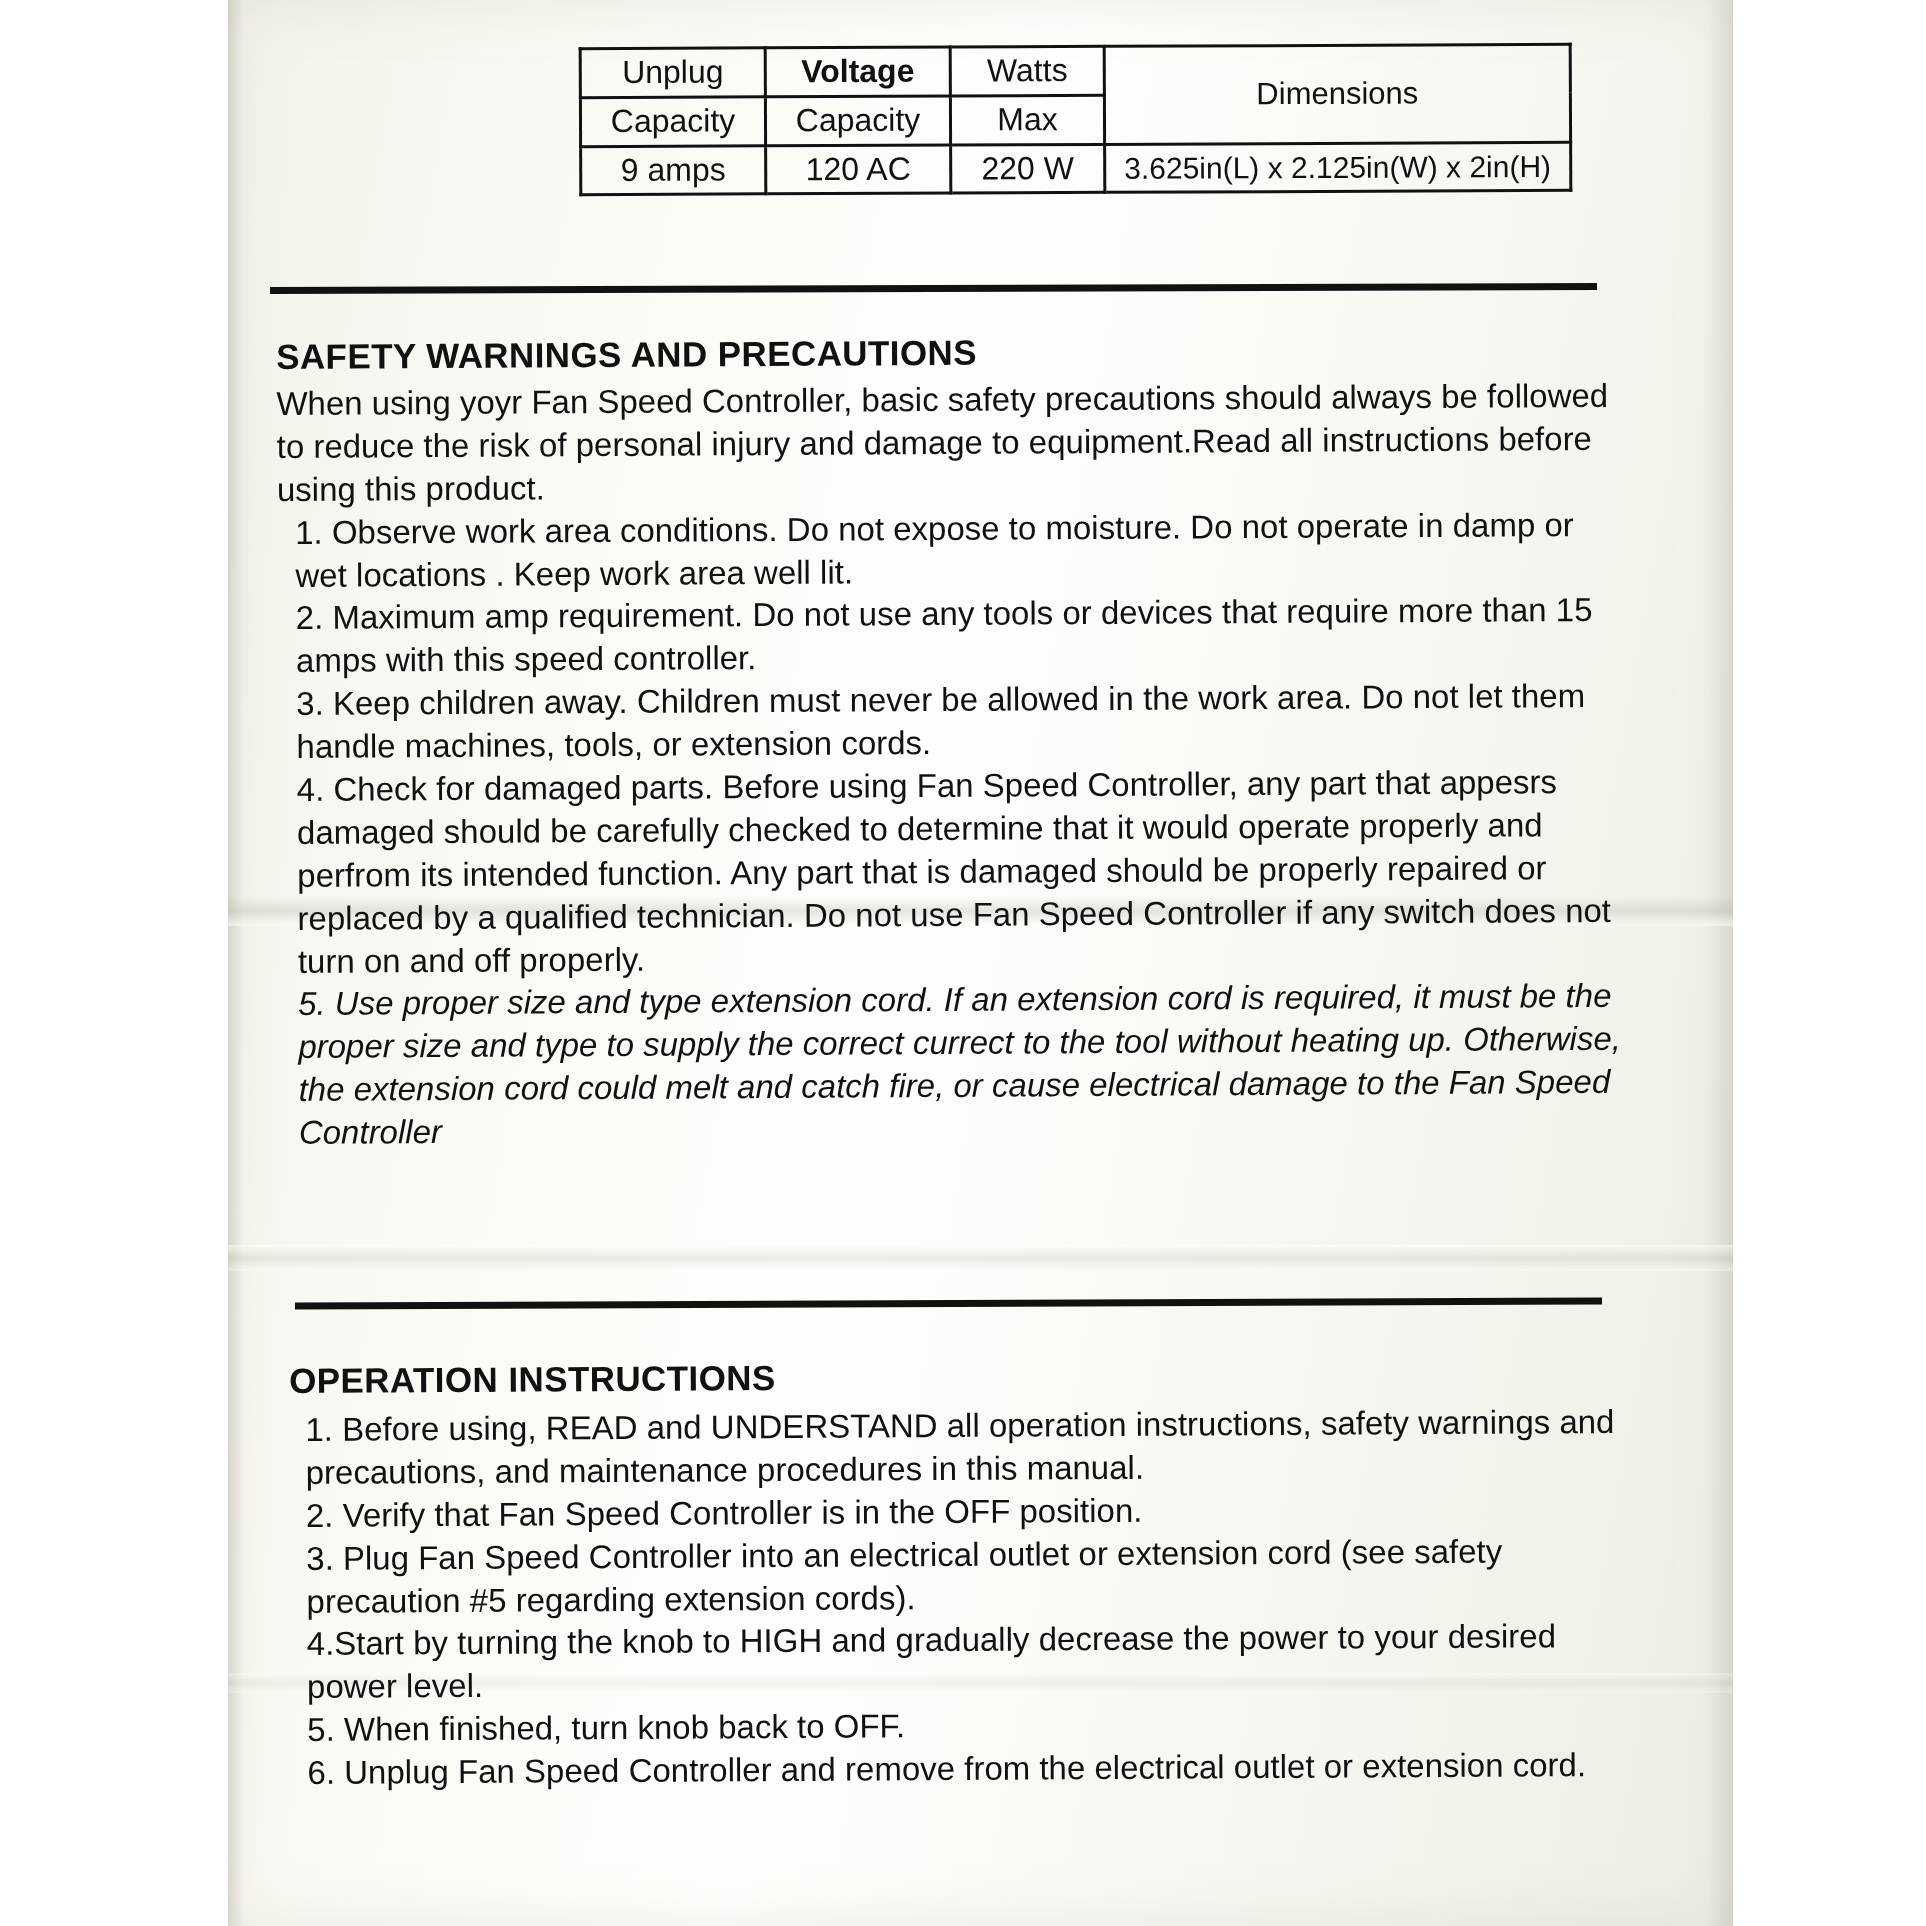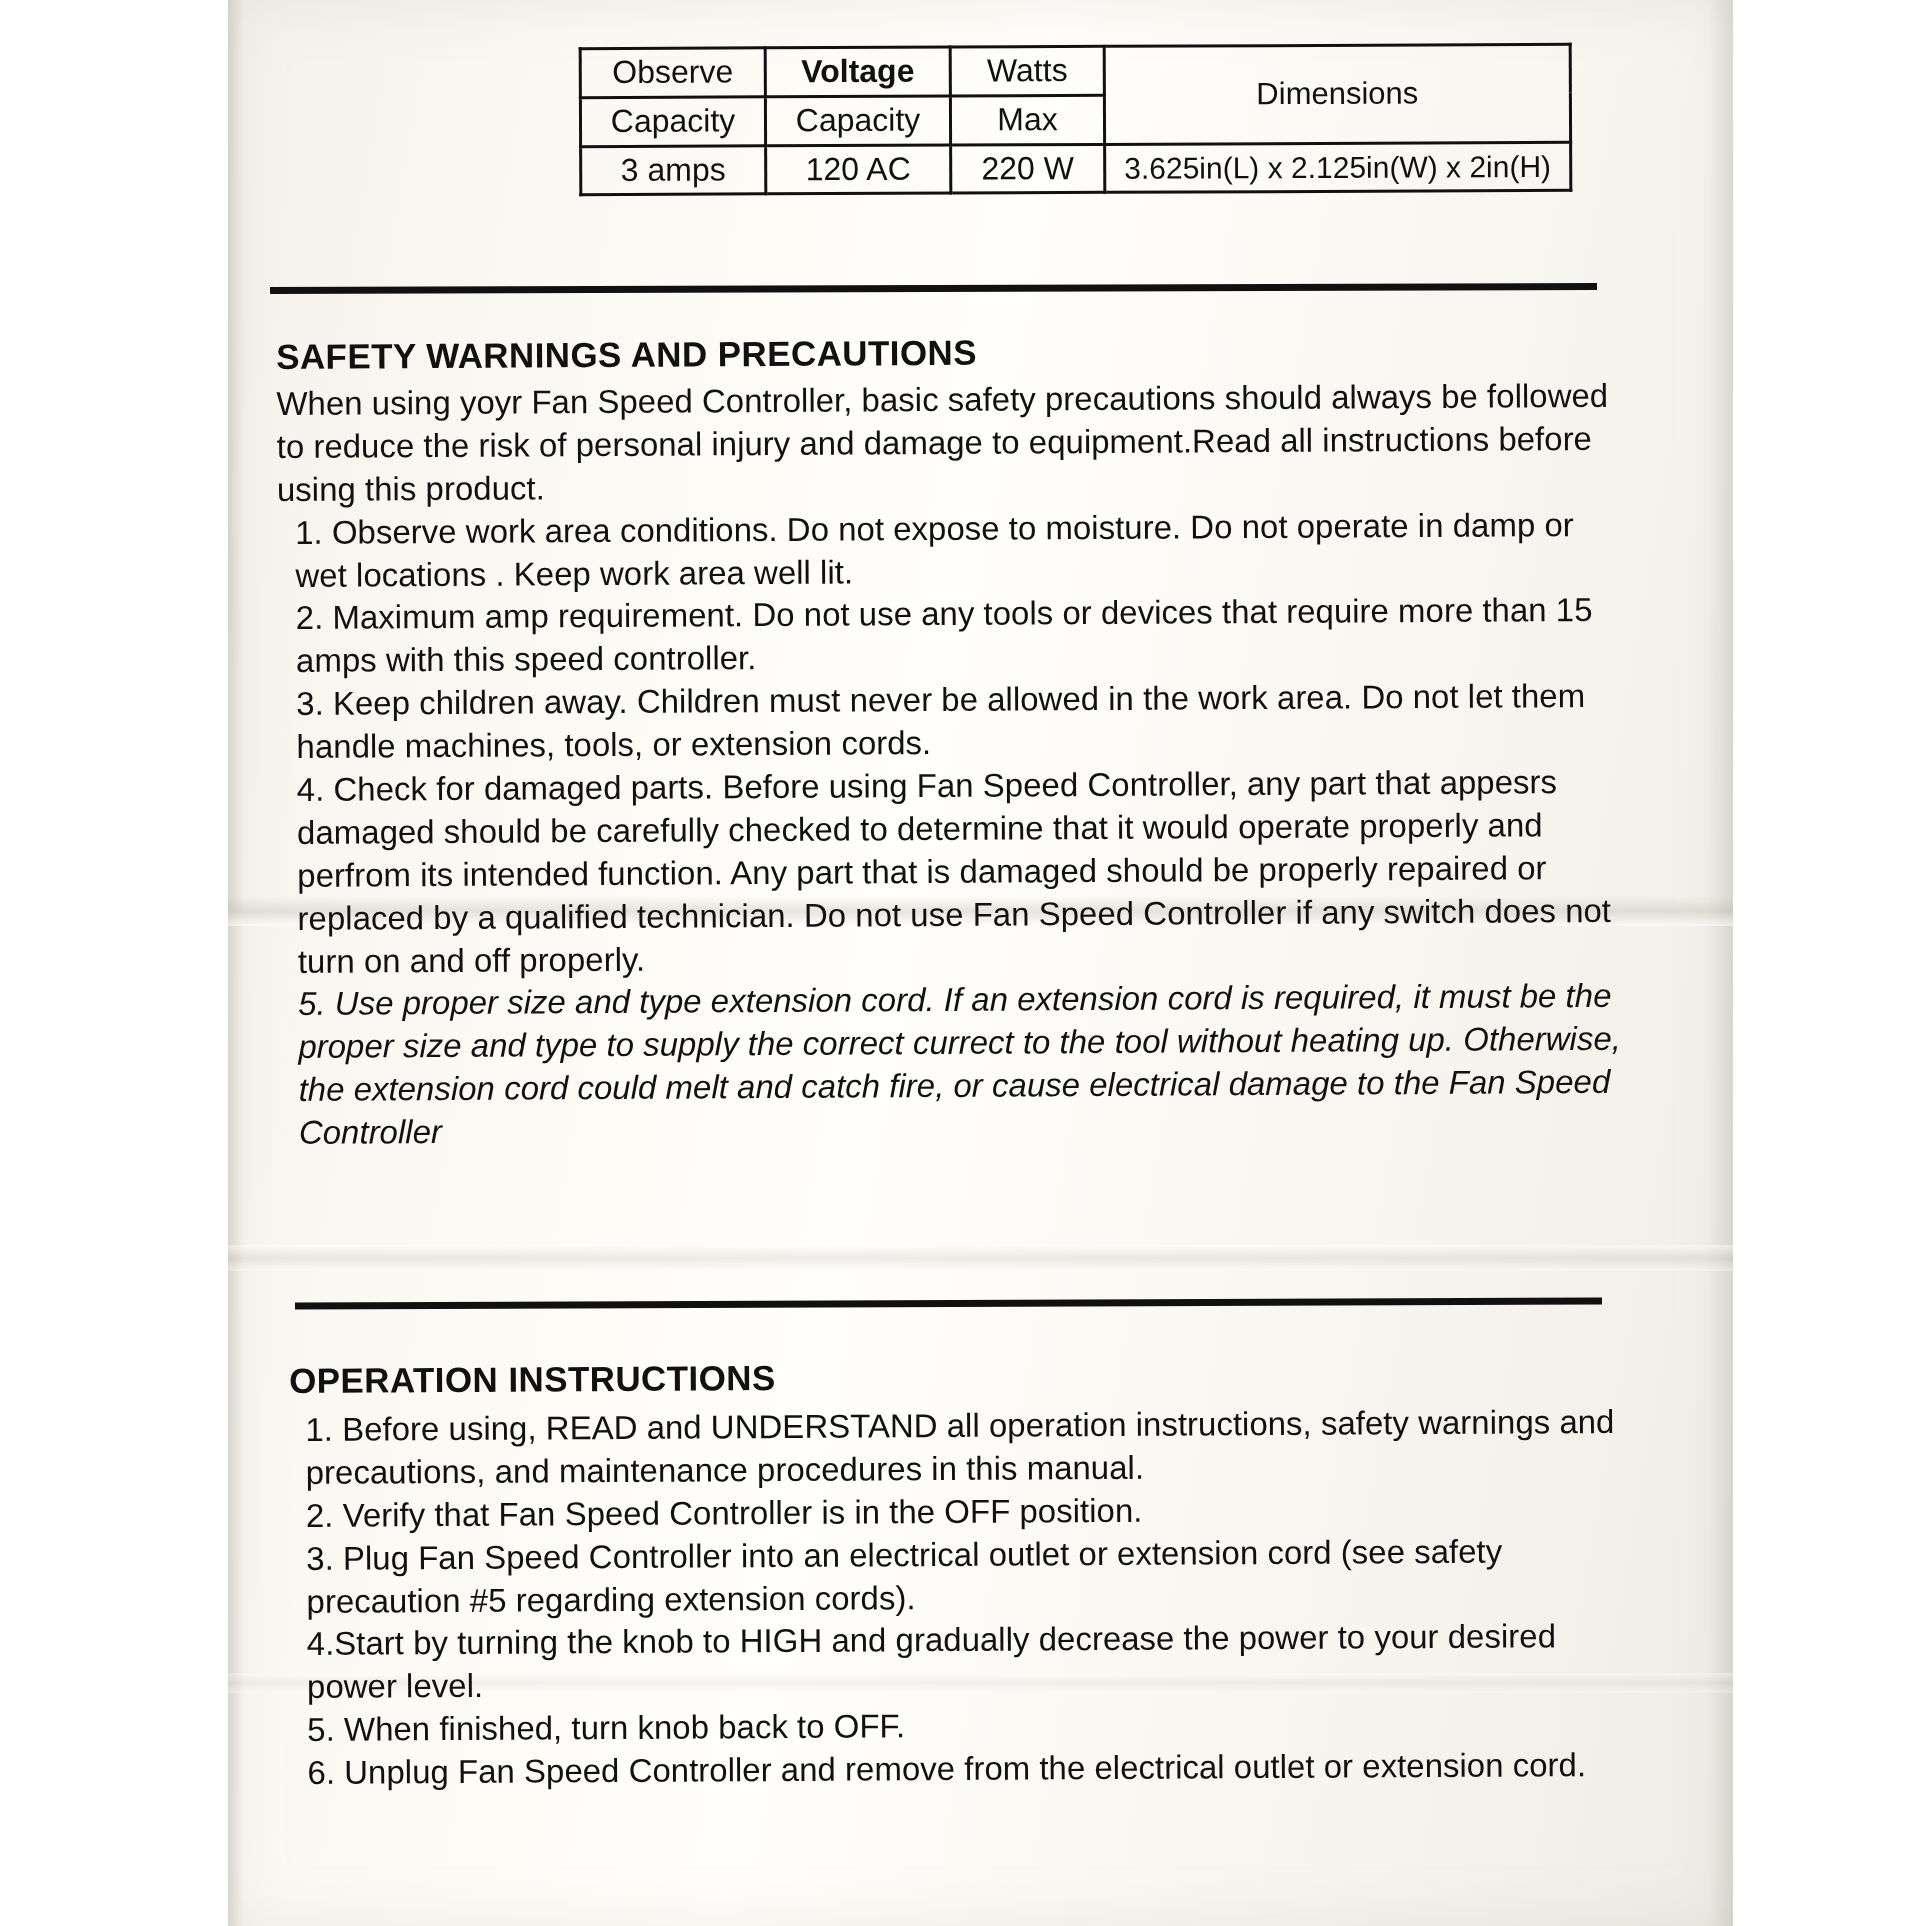--- a/index.html
+++ b/index.html
@@ -124,37 +124,37 @@
   <div class="fold fold-a"></div>
   <div class="fold fold-b"></div>
   <div class="fold fold-c"></div>
 
   <div class="content">
 
     <table class="spec-table">
       <tbody>
           <tr>
         <td class="c1">
-          <span>Observe</span>
+          <span>Unplug</span>
         </td>
         <td class="c2">
           <span>Voltage</span>
         </td>
         <td class="c3">
           <span>Watts</span>
         </td>
         <td class="dim-head" rowspan="2">Dimensions</td>
       </tr>
       <tr>
         <td>Capacity</td>
         <td>Capacity</td>
         <td>Max</td>
       </tr>
       <tr>
-        <td>3 amps</td>
+        <td>9 amps</td>
         <td>120 AC</td>
         <td>220 W</td>
         <td class="dim-val">3.625in(L) x 2.125in(W) x 2in(H)</td>
       </tr>
     </tbody>
       </table>
 
     <div class="rule rule-top"></div>
 
     <div class="section skewed" id="safety-block">

